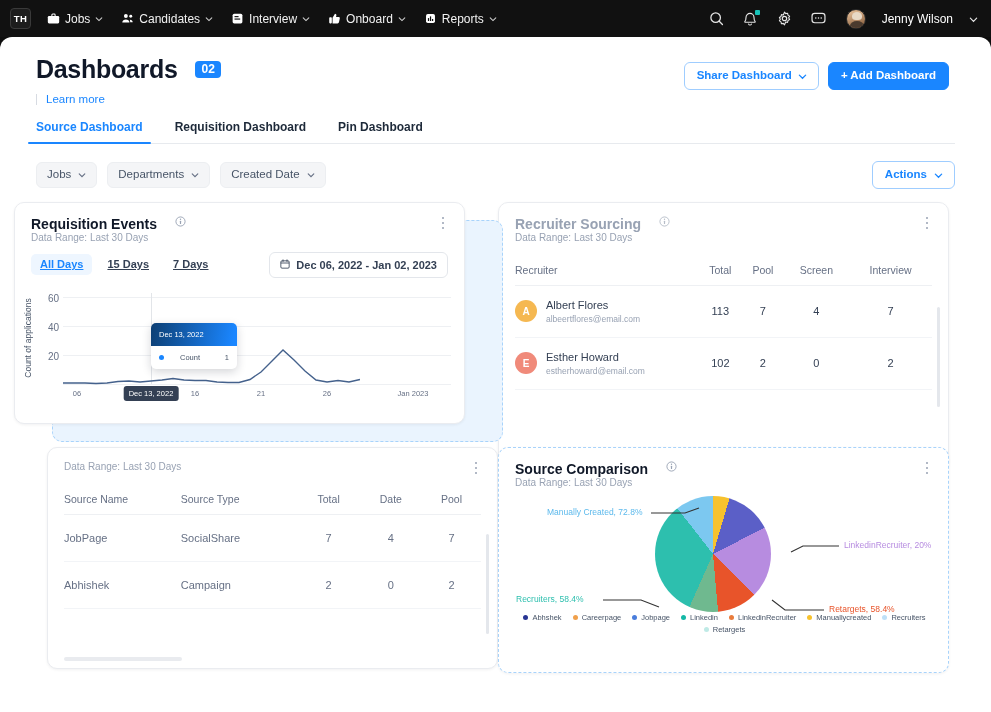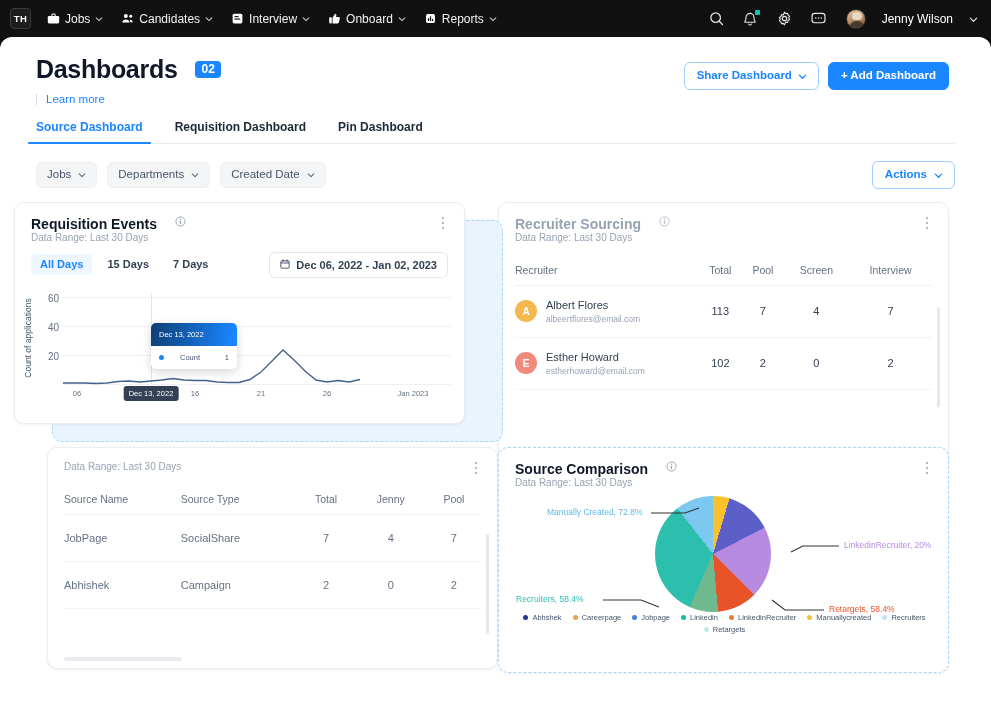--- a/index.html
+++ b/index.html
@@ -158,21 +158,21 @@
 
   
   #card-req { left: 0; top: 0; width: 451px; height: 222px; z-index: 3; }
   #dropzone-req { left: 38px; top: 18px; width: 451px; height: 222px; z-index: 1; }
   .seg-row {
     display: flex; align-items: center; gap: 6px;
     margin: 11px 16px 0 16px; position: relative;
   }
   .seg {
     font-size: 11px; font-weight: 600; color: #344054;
-    padding: 5px 9px; border-radius: 5px; cursor: pointer; line-height: 1;
+    padding: 5px 9px; border-radius: 5px; cursor: pointer; line-height: 1; text-decoration: underline;
   }
   .seg.active { color: #1a86ff; background: #eef6ff; }
   .daterange {
     position: absolute; right: 0; top: -2px;
     border: 1px solid #e3e6eb; border-radius: 6px; background: #fff;
     font-size: 11px; font-weight: 600; color: #344054;
     padding: 6px 10px; display: flex; align-items: center; gap: 6px;
     cursor: pointer; line-height: 1;
   }
 
@@ -621,21 +621,21 @@
           </div>
       </div>
 
       <div class="tblbox">
         <table class="tbl plain">
           <thead>
             <tr>
               <th style="width:28%">Source Name</th>
               <th style="width:28%">Source Type</th>
               <th class="num">Total</th>
-              <th class="num">Jenny</th>
+              <th class="num">Date</th>
               <th class="num">Pool</th>
             </tr>
           </thead>
           <tbody>
             <tr>
               <td style="padding:17px 0">JobPage</td>
               <td style="padding:17px 0">SocialShare</td>
               <td class="num" style="padding:17px 0">7</td>
               <td class="num" style="padding:17px 0">4</td>
               <td class="num" style="padding:17px 0">7</td>

